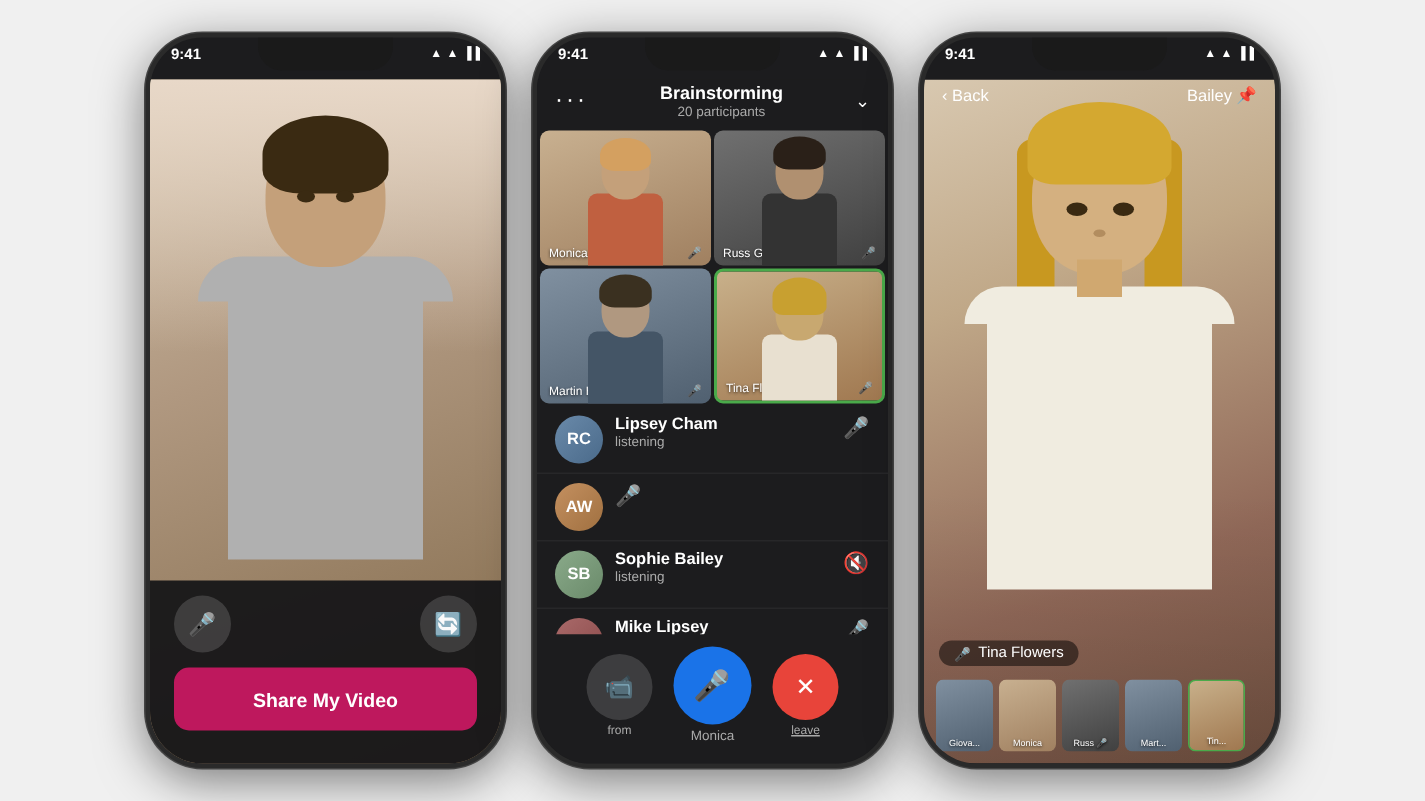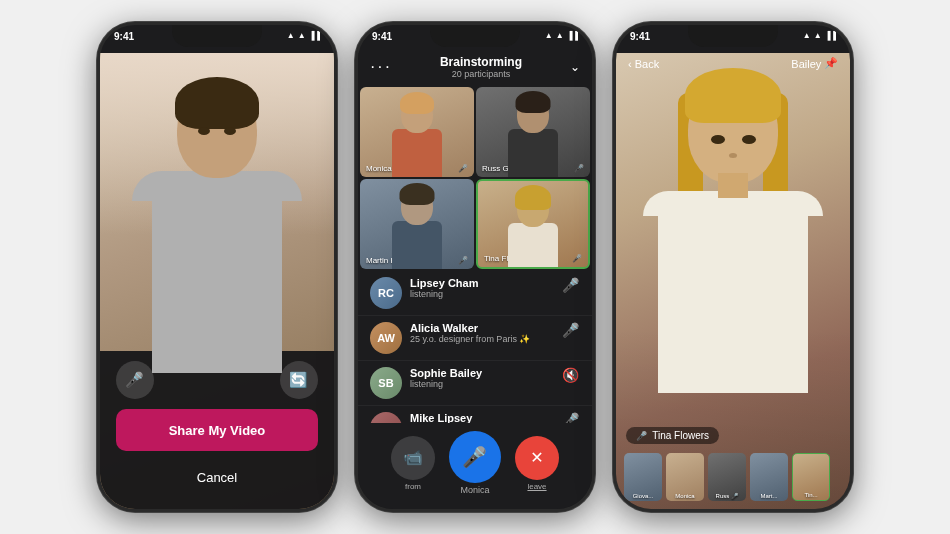--- a/index.html
+++ b/index.html
@@ -442,21 +442,20 @@
     <div style="position:absolute; top:118px; left:50%; transform:translateX(-50%); width:170px; height:30px; background:#b0b0b0; border-radius:30px 30px 0 0; z-index:1;"></div>
 
     <div style="position:absolute; top:0; left:0; right:0; height:40%; background:linear-gradient(180deg,#e8d8c8 0%,transparent 100%); z-index:0;"></div>
 
     <div class="controls-overlay" style="position:absolute;bottom:0;left:0;right:0;background:rgba(22,22,24,0.95);padding:10px 16px 14px;">
       <div class="icon-row" style="display:flex;justify-content:space-between;margin-bottom:10px;">
         <div class="icon-btn" style="width:38px;height:38px;border-radius:50%;background:rgba(255,255,255,0.15);display:flex;align-items:center;justify-content:center;color:#fff;font-size:15px;">🎤</div>
         <div class="icon-btn" style="width:38px;height:38px;border-radius:50%;background:rgba(255,255,255,0.15);display:flex;align-items:center;justify-content:center;color:#fff;font-size:15px;">🔄</div>
       </div>
       <div class="btn-primary" style="background:#be185d;border-radius:10px;height:42px;display:flex;align-items:center;justify-content:center;color:#fff;font-size:13px;font-weight:600;margin-bottom:8px;">Share My Video</div>
-      <div class="btn-cancel" style="height:36px;display:flex;align-items:center;justify-content:center;color:#fff;font-size:13px;font-weight:500;">Cancel</div>
     </div>
   </div>
 </div>
 
 <div class="phone phone2">
   <div class="side-btn-right"></div>
   <div class="side-btn-left1"></div>
   <div class="side-btn-left2"></div>
   <div class="side-btn-left3"></div>
   <div class="notch"></div>
@@ -522,24 +521,20 @@
         <div class="participant-avatar av-rc" style="width:32px;height:32px;border-radius:50%;background:linear-gradient(135deg,#6a8aaa,#4a6a8a);display:flex;align-items:center;justify-content:center;color:#fff;font-size:11px;font-weight:600;flex-shrink:0;">RC</div>
         <div class="participant-info">
           <div class="participant-name">Lipsey Cham</div>
           <div class="participant-status">listening</div>
         </div>
         <div class="participant-action" style="font-size:14px;color:#555;">🎤</div>
       </div>
 
       <div class="participant-item">
         <div class="participant-avatar av-aw" style="width:32px;height:32px;border-radius:50%;background:linear-gradient(135deg,#c49060,#a07040);display:flex;align-items:center;justify-content:center;color:#fff;font-size:11px;font-weight:600;flex-shrink:0;">AW</div>
-        <div class="participant-info">
-          <div class="participant-name">Alicia Walker</div>
-          <div class="participant-status">25 y.o. designer from Paris ✨</div>
-        </div>
         <div class="participant-action" style="font-size:14px;color:#555;">🎤</div>
       </div>
 
       <div class="participant-item">
         <div class="participant-avatar av-sb" style="width:32px;height:32px;border-radius:50%;background:linear-gradient(135deg,#8aaa8a,#6a8a6a);display:flex;align-items:center;justify-content:center;color:#fff;font-size:11px;font-weight:600;flex-shrink:0;">SB</div>
         <div class="participant-info">
           <div class="participant-name">Sophie Bailey</div>
           <div class="participant-status">listening</div>
         </div>
         <div class="participant-action" style="font-size:14px;color:#555;">🔇</div>

